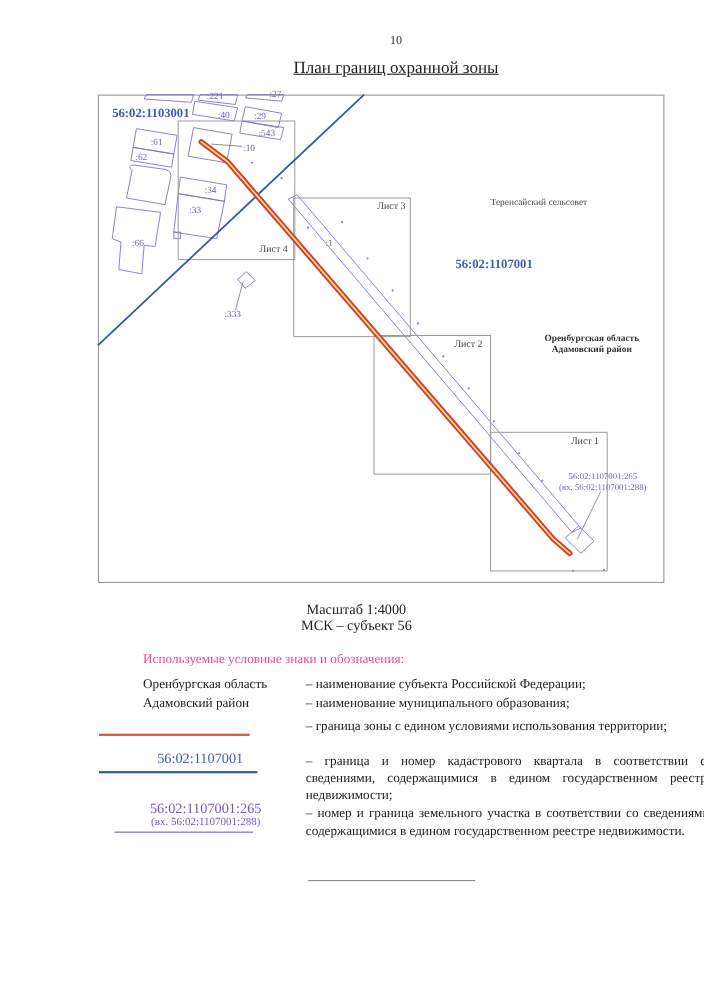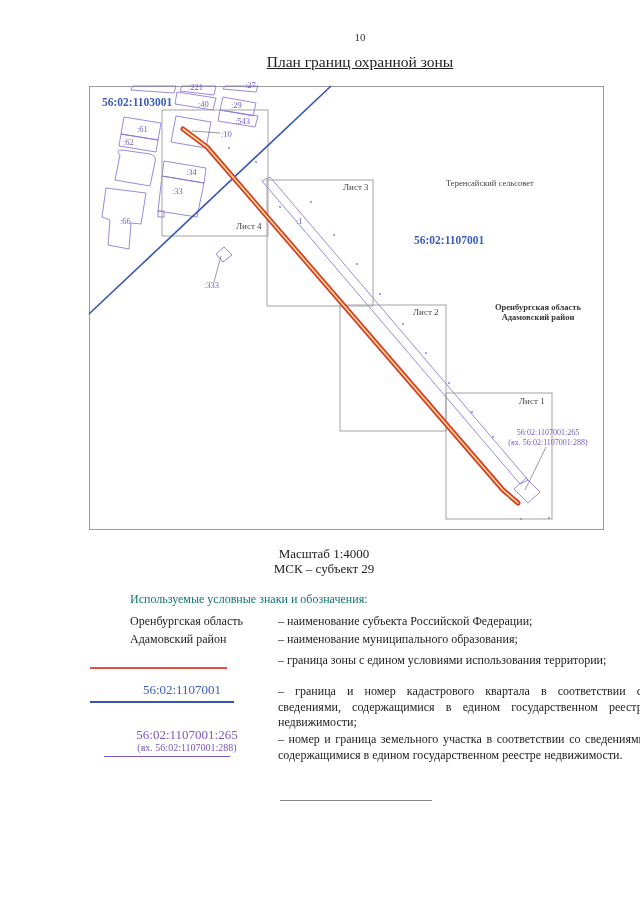--- a/index.html
+++ b/index.html
@@ -2,21 +2,21 @@
 <html><head>
 <meta charset="utf-8">
 <style>
   html, body { margin:0; padding:0; background:#ffffff; }
   body { width:640px; height:905px; position:relative; overflow:hidden; font-family:"Liberation Serif", "DejaVu Serif", serif; color:#222; }
   .abs { position:absolute;padding-left:40px; }
   .page-num { left:0; width:640px; top:31px; text-align:center; font-size:11px; color:#333; }
   .title { left:0; width:640px; top:53px; text-align:center; font-size:15.5px; color:#222;text-decoration:underline; }
   svg.map { position:absolute; left:0; top:0; }
   .scale { left:0; width:568px; text-align:center; font-size:13px; color:#222; }
-  .legend-head { left:90px; top:592px; font-size:12px; color:#0f766e; }
+  .legend-head { left:90px; top:592px; font-size:12px; color:#ec4899; }
   .lg-left { left:90px; font-size:12px; color:#222; }
   .lg-right { left:238px; font-size:12px; color:#222; }
   .lg-justify { left:238px; width:370px; font-size:12px; line-height:15.5px; color:#222; text-align:justify; text-align-last:left; }
   .sym-red { left:90px; top:667px; width:97px; height:2px; background:#e2503f; }
   .sym-blue-text { left:90px; width:104px; text-align:center; top:682px; font-size:13px; color:#3a5dbb; }
   .sym-blue-line { left:90px; top:701px; width:104px; height:2px; background:#3456b0; }
   .sym-purple-1 { left:90px; width:114px; text-align:center; top:727px; font-size:13px; color:#7b55c4; }
   .sym-purple-2 { left:90px; width:114px; text-align:center; top:742px; font-size:10px; color:#7b55c4; }
   .sym-purple-line { left:104px; top:756px; width:86px; height:1px; background:#7b55c4; }
   .footer-line { left:280px; top:800px; width:112px; height:1px; background:#888; }
@@ -124,21 +124,21 @@
     <text x="120" y="224">:66</text>
     <text x="204" y="288">:333</text>
     <text x="296" y="224">:1</text>
   </g>
 
   <text x="548" y="435" text-anchor="middle" font-family="Liberation Serif, serif" font-size="8" fill="#6b5fc4">56:02:1107001:265</text>
   <text x="548" y="445" text-anchor="middle" font-family="Liberation Serif, serif" font-size="8" fill="#6b5fc4">(вх. 56:02:1107001:288)</text>
 </svg>
 
 <div class="abs scale" style="top:546px;">Масштаб 1:4000</div>
-<div class="abs scale" style="top:561px;">МСК – субъект 29</div>
+<div class="abs scale" style="top:561px;">МСК – субъект 56</div>
 
 <div class="abs legend-head">Используемые условные знаки и обозначения:</div>
 
 <div class="abs lg-left" style="top:614px;">Оренбургская область</div>
 <div class="abs lg-right" style="top:614px;">– наименование субъекта Российской Федерации;</div>
 
 <div class="abs lg-left" style="top:632px;">Адамовский район</div>
 <div class="abs lg-right" style="top:632px;">– наименование муниципального образования;</div>
 
 <div class="abs sym-red"></div>

